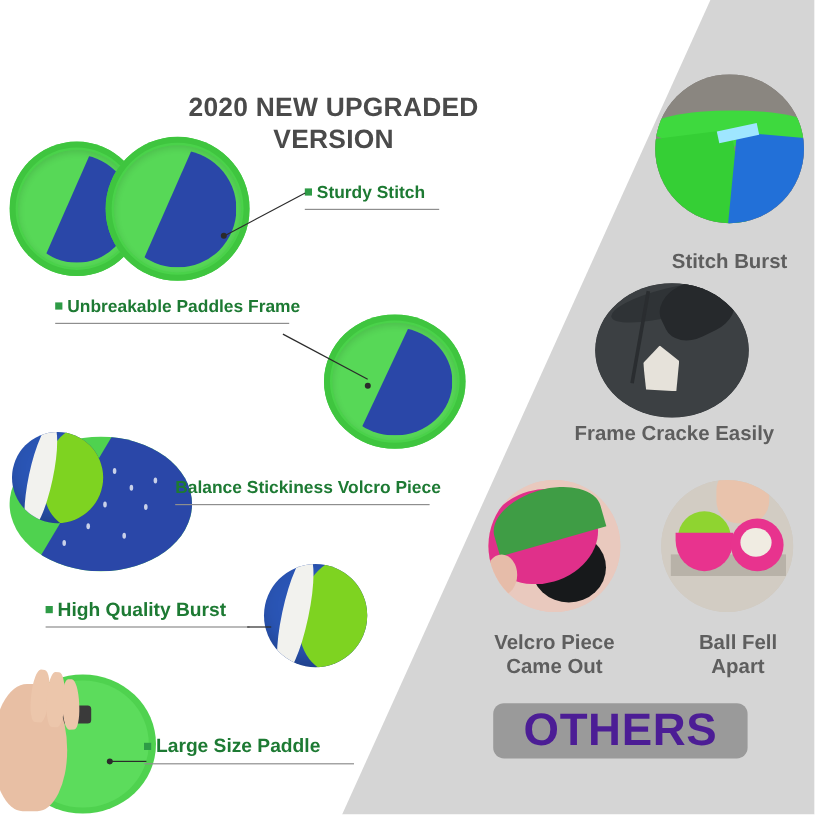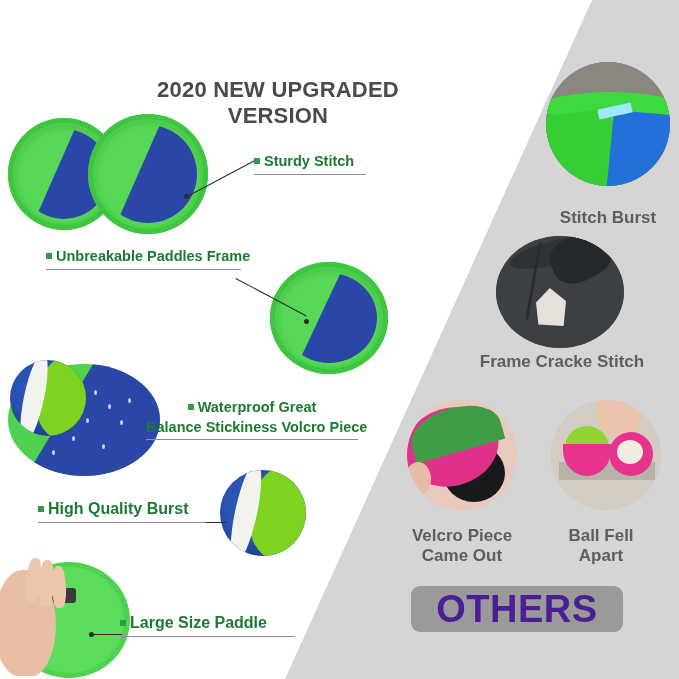--- a/index.html
+++ b/index.html
@@ -288,23 +288,20 @@
   <div class="leader-dot" style="left:184px; top:194px;"></div>
 
   <div class="callout" style="left:46px; top:247px; width:195px;">
     <span class="bullet"></span><span>Unbreakable Paddles Frame</span>
     <span class="underline"></span>
   </div>
   <div class="leader" style="left:236px; top:278px; width:80px; transform:rotate(28deg);"></div>
   <div class="leader-dot" style="left:304px; top:319px;"></div>
 
   <div class="callout center" style="left:146px; top:398px; width:212px;">
-    <div>
-      <span class="bullet"></span><span>Waterproof Great</span>
-    </div>
     <div>Balance Stickiness Volcro Piece</div>
     <span class="underline"></span>
   </div>
 
   <div class="callout" style="left:38px; top:498px; width:170px; font-size:16px;">
     <span class="bullet"></span><span>High Quality Burst</span>
     <span class="underline"></span>
   </div>
   <div class="leader" style="left:206px; top:522px; width:20px;"></div>
 
@@ -329,21 +326,21 @@
   <div class="photo-circle" style="left:496px; top:236px; width:128px; height:112px; background:#3a3d40;">
     <div style="position:absolute; inset:0; background:#3c4043; border-radius:50%;"></div>
     <div style="position:absolute; left:12px; top:4px; width:100px; height:24px; background:#2f3336;
                 border-radius:50%; transform:rotate(-14deg);"></div>
     <div style="position:absolute; left:54px; top:-2px; width:62px; height:46px; background:#26292c;
                 border-radius:40%; transform:rotate(-26deg);"></div>
     <div style="position:absolute; left:40px; top:52px; width:30px; height:38px; background:#e6e2da;
                 clip-path:polygon(46% 0%, 100% 34%, 92% 100%, 8% 96%, 0% 38%);"></div>
     <div style="position:absolute; left:36px; top:6px; width:3px; height:78px; background:#2a2d30; transform:rotate(10deg);"></div>
   </div>
-  <div class="photo-caption" style="left:458px; top:352px; width:208px;">Frame Cracke  Stitch</div>
+  <div class="photo-caption" style="left:458px; top:352px; width:208px;">Frame Cracke  Easily</div>
 
   <div class="photo-circle" style="left:407px; top:400px; width:110px; height:110px; background:#e8c7bd;">
     <div style="position:absolute; inset:0; background:#e9c9be;"></div>
     <div style="position:absolute; left:36px; top:44px; width:62px; height:58px; background:#17191b; border-radius:50%;"></div>
     <div style="position:absolute; left:-4px; top:8px; width:96px; height:78px; background:#e0308a;
                 border-radius:50%; transform:rotate(-16deg);"></div>
     <div style="position:absolute; left:2px; top:8px; width:92px; height:44px; background:#3f9d45;
                 border-radius:50% 50% 0 0 / 60% 60% 0 0; transform:rotate(-16deg);"></div>
     <div style="position:absolute; left:-2px; top:62px; width:26px; height:34px; background:#e6bca9; border-radius:50%;"></div>
   </div>
@@ -353,20 +350,20 @@
   <div class="photo-circle" style="left:551px; top:400px; width:110px; height:110px; background:#cfc9c0;">
     <div style="position:absolute; inset:0; background:#d2ccc3;"></div>
     <div style="position:absolute; left:8px; top:62px; width:96px; height:18px; background:#b8b2a8;"></div>
     <div style="position:absolute; left:46px; top:-10px; width:44px; height:46px; background:#e9c3ac; border-radius:40%;"></div>
     <div style="position:absolute; left:14px; top:26px; width:44px; height:44px; background:#8fd430; border-radius:50%;"></div>
     <div style="position:absolute; left:12px; top:44px; width:48px; height:32px; background:#e8338e;
                 border-radius:0 0 50% 50% / 0 0 80% 80%;"></div>
     <div style="position:absolute; left:58px; top:32px; width:44px; height:44px; background:#e8338e; border-radius:50%;"></div>
     <div style="position:absolute; left:66px; top:40px; width:26px; height:24px; background:#f0ece2; border-radius:50%;"></div>
   </div>
-  <div class="photo-caption" style="left:541px; top:526px; width:120px;">Ball Fell
+  <div class="photo-caption" style="left:555px; top:526px; width:120px;">Ball Fell
 Apart</div>
 
   <div class="others-badge">
     <span>OTHERS</span>
   </div>
 
 </div>
 
 </body></html>

